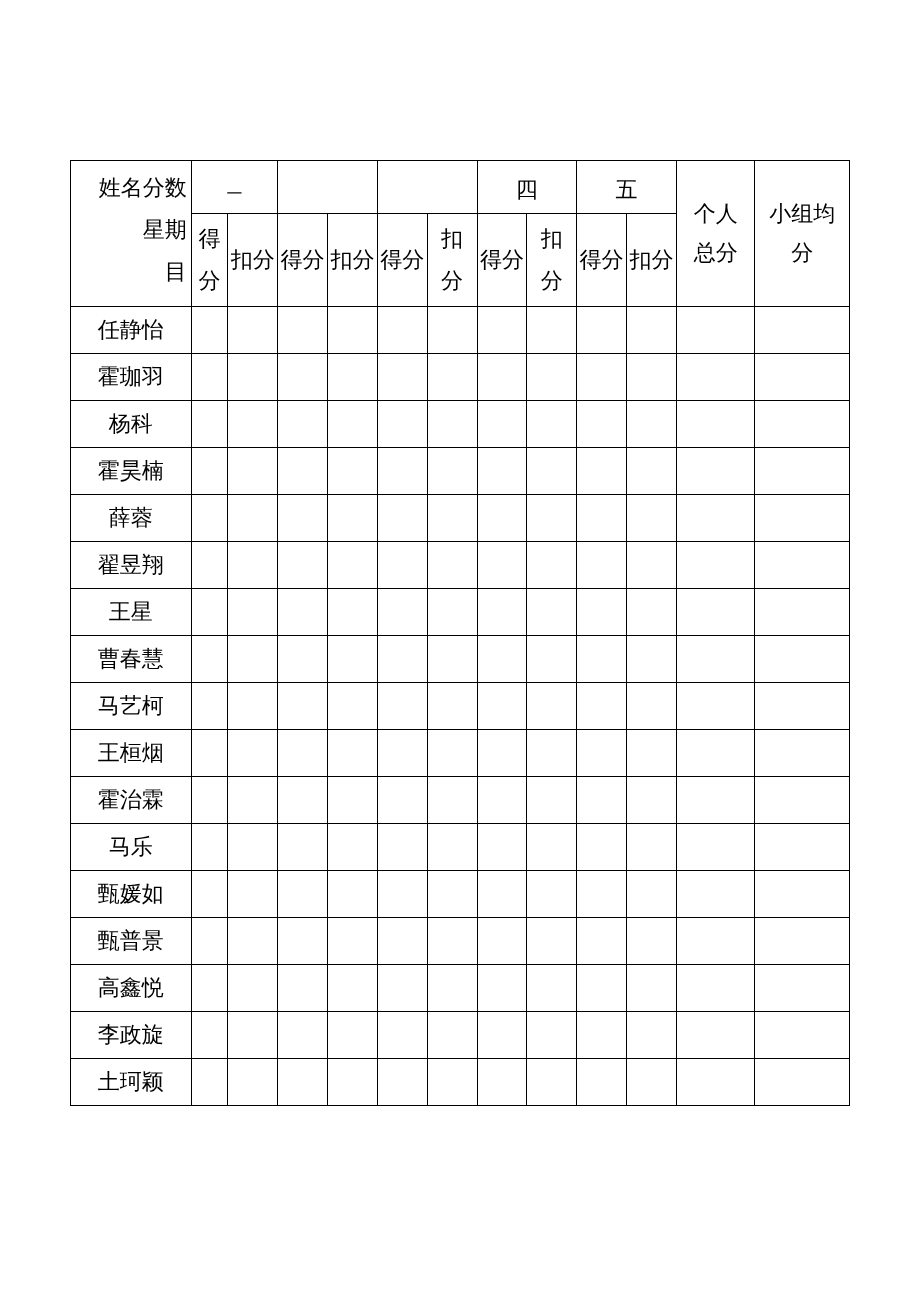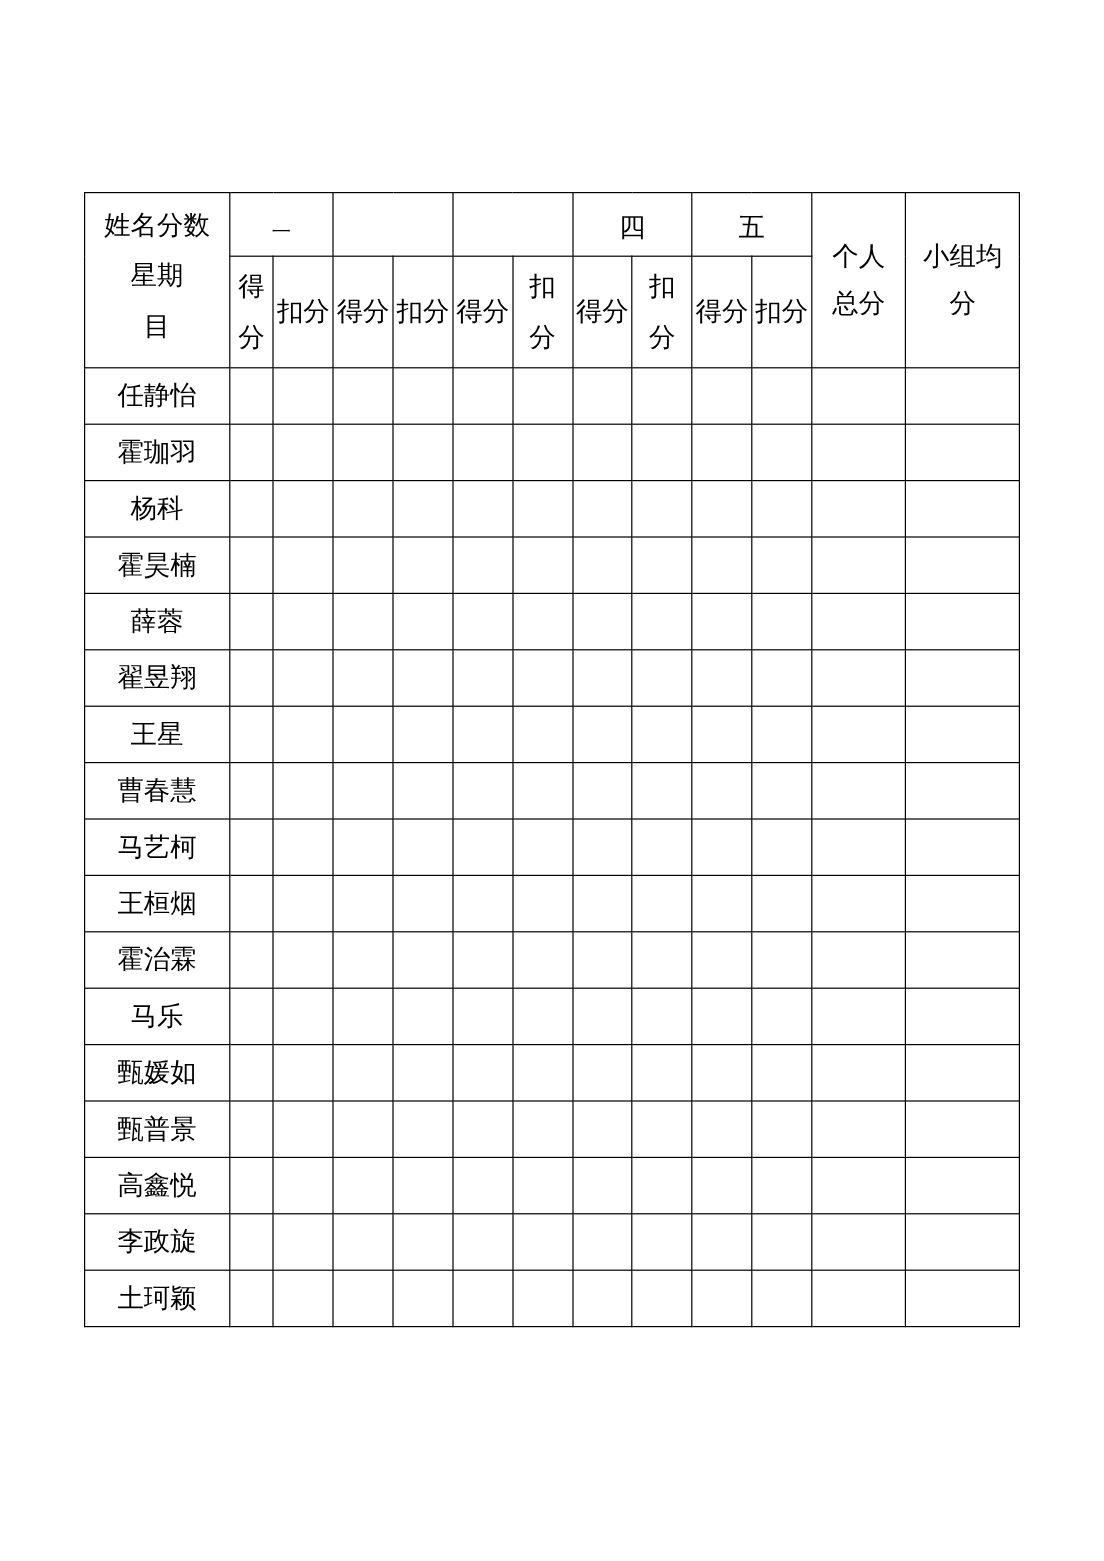--- a/index.html
+++ b/index.html
@@ -36,21 +36,21 @@
     .score-col-wide {
       width: 38px;
     }
     .total-col {
       width: 60px;
     }
     .avg-col {
       width: 72px;
     }
     .header-top-left {
-      text-align: center;
+      text-align: right;
       padding: 6px 4px;
       line-height: 1.9;
       height: auto;
       vertical-align: top;
     }
     .header-day {
       vertical-align: bottom;
       padding-bottom: 6px;
     }
     .header-tall {

